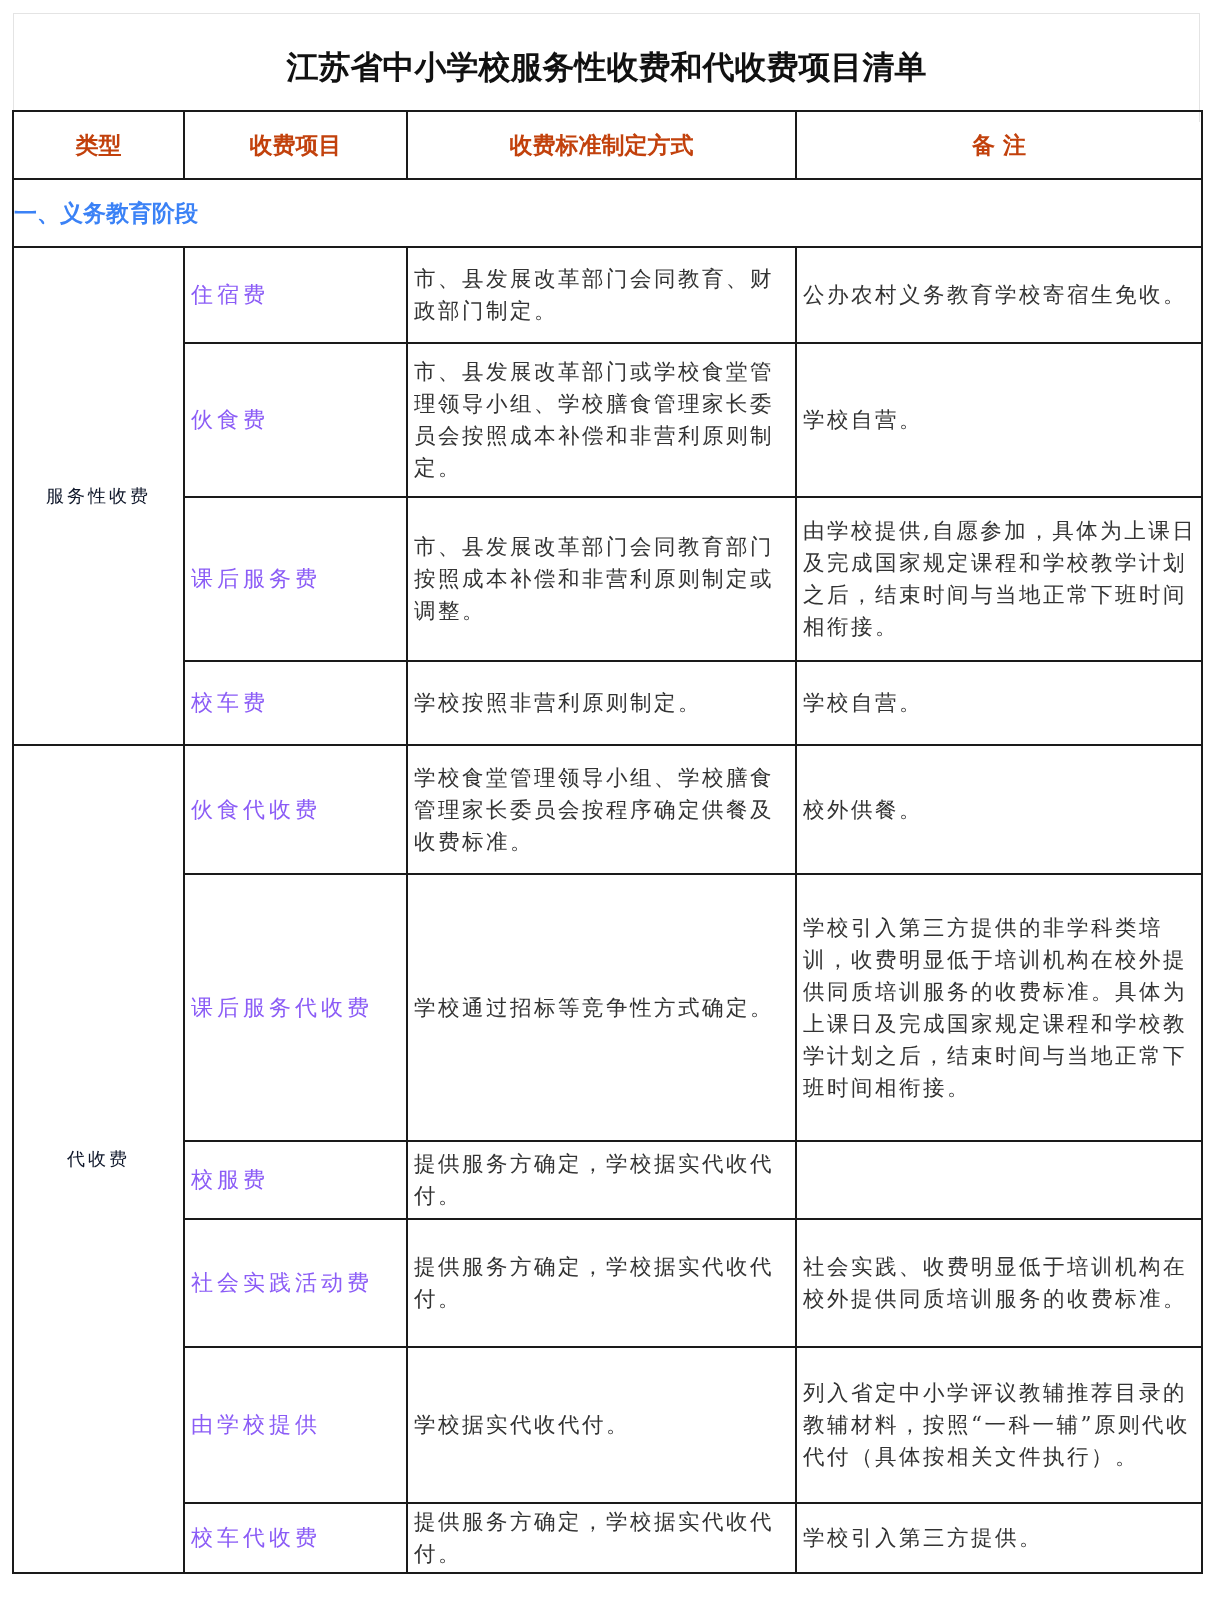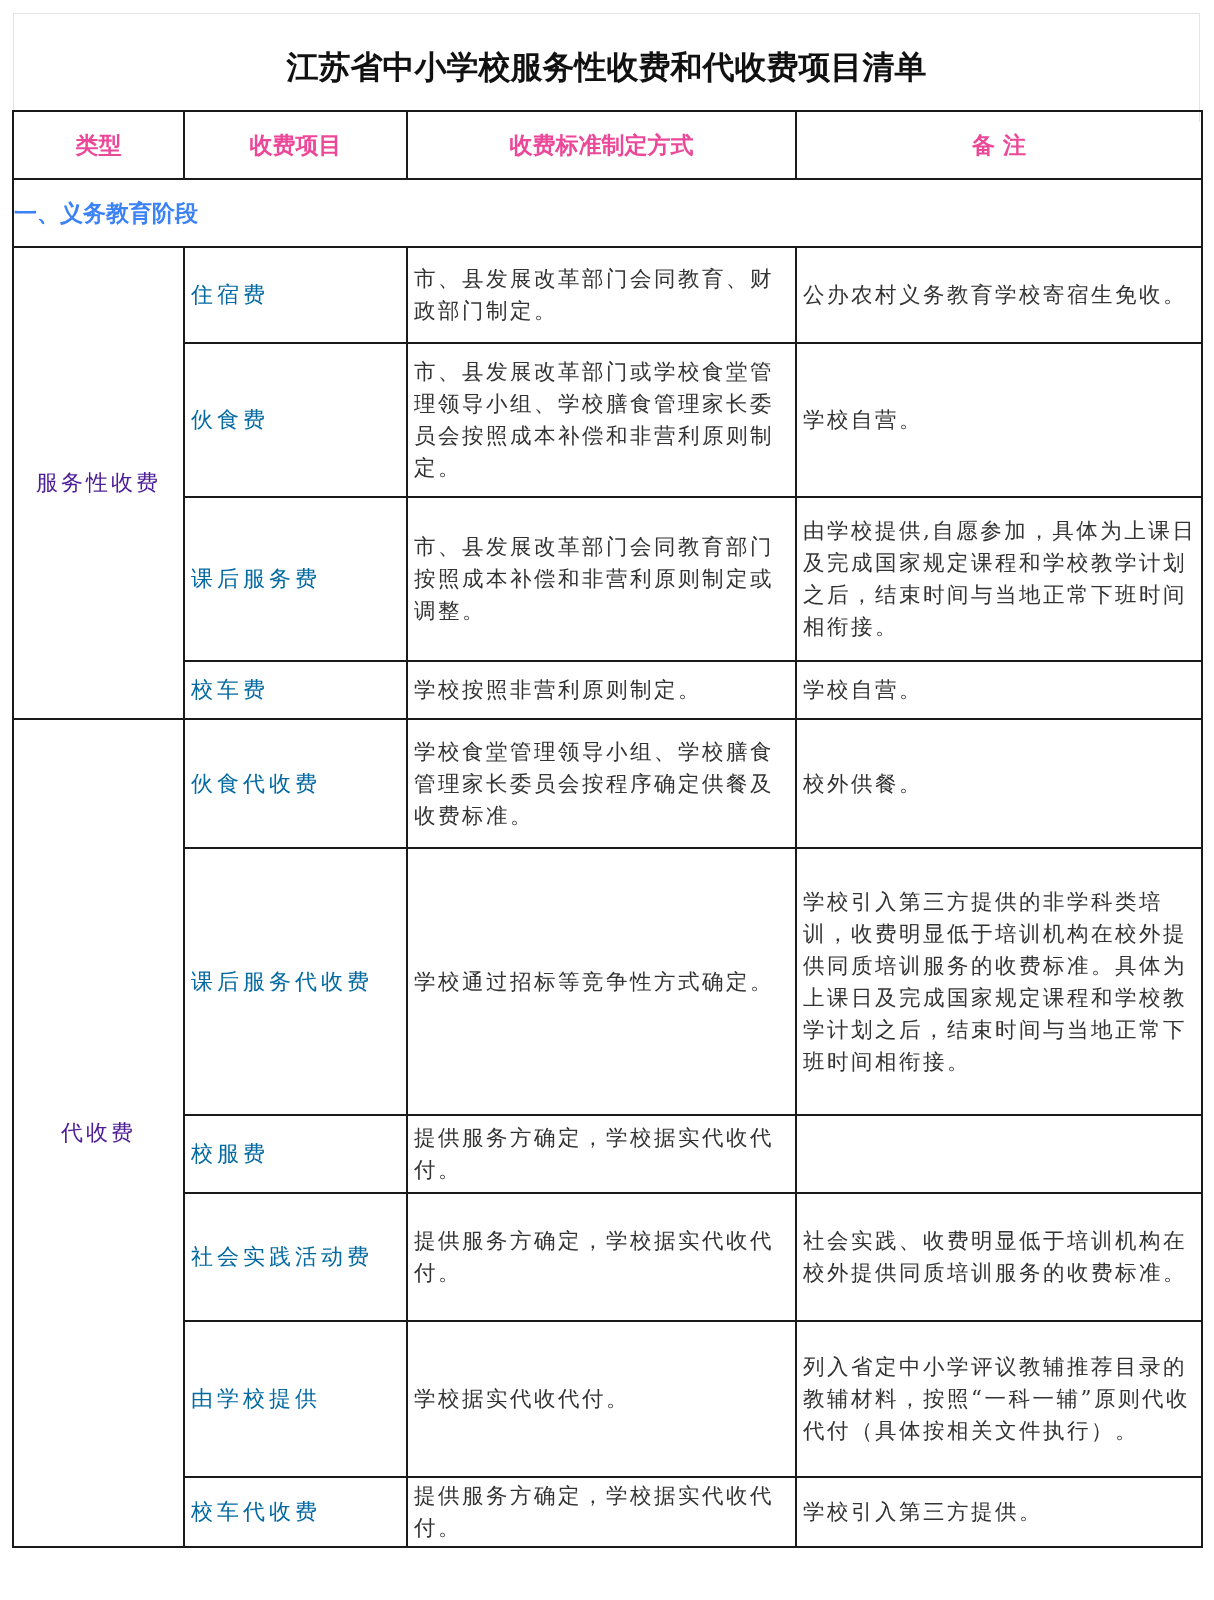--- a/index.html
+++ b/index.html
@@ -15,32 +15,32 @@
   }
   table.fees {
     position: absolute; left: 12px; top: 110px; width: 1189px;
     border-collapse: collapse; table-layout: fixed;
   }
   table.fees td, table.fees th {
     border: 2px solid #1a1a1a; padding: 0; box-sizing: border-box;
   }
   table.fees th {
     font-family: "DejaVu Sans", sans-serif; font-weight: bold; font-size: 23px;
-    color: #ec4899; text-align: center; height: 68px;
+    color: #c2410c; text-align: center; height: 68px;
   }
   .section-row td {
     height: 68px; font-family: "DejaVu Sans", sans-serif; font-weight: bold;
     font-size: 23px; color: #3b82f6; padding-left: 6px; text-align: left;
   }
   .cat {
-    font-family: "DejaVu Serif", serif; font-size: 22px; color: #4c1d95;
+    font-family: "DejaVu Serif", serif; font-size: 18px; color: #0f172a;
     text-align: center; letter-spacing: 3px;
   }
   .item {
-    font-family: "DejaVu Serif", serif; font-size: 22px; color: #0369a1;
+    font-family: "DejaVu Serif", serif; font-size: 22px; color: #8b5cf6;
     padding-left: 6px !important; letter-spacing: 4px; vertical-align: middle;
   }
   .desc, .note {
     font-family: "DejaVu Serif", serif; font-size: 21.5px; color: #333;
     line-height: 32px; padding: 2px 4px 2px 6px !important; letter-spacing: 2.5px;
     vertical-align: middle; word-break: break-all;
   }
 </style>
 </head>
 <body>
@@ -76,21 +76,21 @@
   <tr style="height:154px">
     <td class="item">伙食费</td>
     <td class="desc">市、县发展改革部门或学校食堂管理领导小组、学校膳食管理家长委员会按照成本补偿和非营利原则制定。</td>
     <td class="note">学校自营。</td>
   </tr>
   <tr style="height:164px">
     <td class="item">课后服务费</td>
     <td class="desc">市、县发展改革部门会同教育部门按照成本补偿和非营利原则制定或调整。</td>
     <td class="note">由学校提供,自愿参加，具体为上课日及完成国家规定课程和学校教学计划之后，结束时间与当地正常下班时间相衔接。</td>
   </tr>
-  <tr style="height:58px">
+  <tr style="height:84px">
     <td class="item">校车费</td>
     <td class="desc">学校按照非营利原则制定。</td>
     <td class="note">学校自营。</td>
   </tr>
 
   <tr style="height:129px">
     <td class="cat" rowspan="6">代收费</td>
     <td class="item">伙食代收费</td>
     <td class="desc">学校食堂管理领导小组、学校膳食管理家长委员会按程序确定供餐及收费标准。</td>
     <td class="note">校外供餐。</td>

